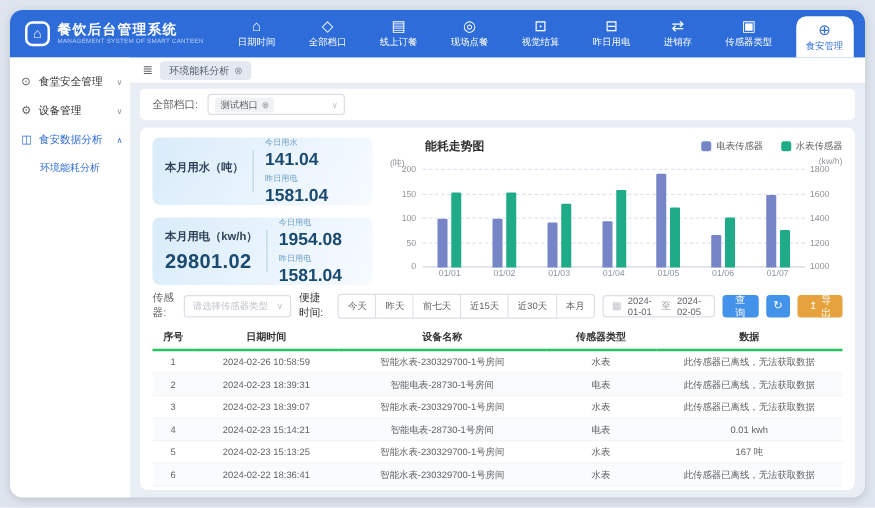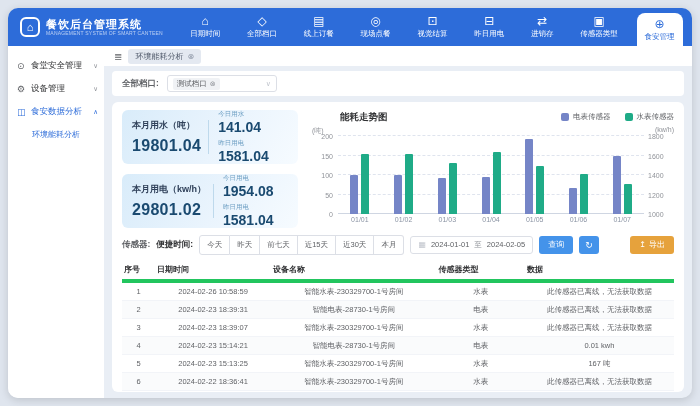--- a/index.html
+++ b/index.html
@@ -33,21 +33,21 @@
   .side-sub { padding-left:24px; height:22px; display:flex; align-items:center; font-size:8px; color:#606266; cursor:pointer; }
   .side-sub.active { color:#2d6cd9; }
 
   main { flex:1; padding:0 8px 6px; overflow:hidden; display:flex; flex-direction:column; }
   .tabstrip { background:#fff; margin:0 -8px; padding:3px 10px; height:20px; display:flex; align-items:center; gap:6px; }
   .tabstrip .menu-ic { font-size:10px; color:#606266; }
   .tabchip { background:#e4e9f1; border-radius:3px; padding:2px 7px; font-size:8px; color:#505a6b; display:flex; align-items:center; gap:4px; cursor:pointer; }
   .tabchip .x { font-size:8px; color:#8a93a3; }
 
   .filter-card { background:#fff; border-radius:4px; margin-top:5px; padding:4px 10px; display:flex; align-items:center; gap:8px; }
-  .flabel { font-size:8.5px; font-weight:bold; color:#606266; }
+  .flabel { font-size:8.5px; font-weight:normal; color:#606266; }
   .select { width:110px; height:17px; border:1px solid #dcdfe6; border-radius:3px; background:#fff; display:flex; align-items:center; padding:0 5px; gap:4px; cursor:pointer; }
   .tag { background:#f0f2f5; border-radius:2px; padding:1px 4px; font-size:7.5px; color:#606266; display:flex; align-items:center; gap:3px; }
   .tag .x { color:#909399; font-size:7px; }
   .select .ch { margin-left:auto; font-size:7px; color:#c0c4cc; }
 
   .main-card { background:#fff; border-radius:6px; margin-top:6px; flex:1; padding:8px 10px 6px; display:flex; flex-direction:column; overflow:hidden; }
   .top-row { display:flex; gap:14px; height:140px; }
   .stats-col { width:176px; display:flex; flex-direction:column; gap:10px; flex-shrink:0; }
   .stat-card { flex:1; background:linear-gradient(120deg,#d9ecfa 0%,#eaf4fd 55%,#f6fbff 100%); border-radius:6px; display:flex; align-items:center; padding:0 10px; }
   .sc-title { font-size:9px; font-weight:bold; color:#30415a; margin-bottom:5px; white-space:nowrap; }
@@ -88,21 +88,21 @@
   .qbtn:last-child { border-radius:0 3px 3px 0; }
   .datebox { height:18px; border:1px solid #dcdfe6; border-radius:3px; display:flex; align-items:center; gap:5px; padding:0 7px; font-size:7.5px; color:#606266; cursor:pointer; }
   .datebox .cal { color:#c0c4cc; font-size:8px; }
   .datebox .sep { color:#909399; }
   .btn { height:18px; border:none; border-radius:3px; color:#fff; font-size:8px; display:flex; align-items:center; gap:3px; padding:0 9px; cursor:pointer; font-family:inherit; }
   .btn.blue { background:#4493ea; }
   .btn.icon-only { padding:0 6px; font-size:9px; }
   .btn.orange { background:#e6a23c; margin-left:auto; }
 
   table { width:100%; border-collapse:collapse; margin-top:6px; table-layout:fixed; }
-  th { font-size:8px; color:#303133; font-weight:bold; padding:4px 2px; border-bottom:4px solid #22c55e; text-align:left; }
+  th { font-size:8px; color:#303133; font-weight:bold; padding:4px 2px; border-bottom:2px solid #22c55e; text-align:center; }
   td { font-size:7.5px; color:#606266; padding:3.5px 2px; border-bottom:1px solid #f2f4f8; text-align:center; white-space:nowrap; overflow:hidden; text-overflow:ellipsis; }
   tr.even td { background:#fafbfc; }
 </style>
 </head>
 <body>
 
 <div class="window">
 
   <div class="hdr">
     <div class="logo">
@@ -191,21 +191,20 @@
           <span class="ch">∨</span>
         </div>
       </div>
 
       <div class="main-card">
         <div class="top-row">
           <div class="stats-col">
             <div class="stat-card">
               <div>
                 <div class="sc-title">本月用水（吨）</div>
-                <div class="sc-value">19801.04</div>
               </div>
               <div class="sc-div"></div>
               <div class="sc-r">
                 <div>
                   <div class="sc-rl">今日用水</div>
                   <div class="sc-rv">141.04</div>
                 </div>
                 <div>
                   <div class="sc-rl">昨日用电</div>
                   <div class="sc-rv">1581.04</div>
@@ -309,20 +308,24 @@
                 <span>01/04</span>
                 <span>01/05</span>
                 <span>01/06</span>
                 <span>01/07</span>
               </div>
           </div>
         </div>
 
         <div class="query-row">
           <span class="flabel">传感器:</span>
+          <div class="q-select">
+            <span class="ph">请选择传感器类型</span>
+            <span class="ch">∨</span>
+          </div>
           <span class="flabel" style="color:#303133">便捷时间:</span>
           <div class="btn-group" id="ranges">
               <button class="qbtn">今天</button>
               <button class="qbtn">昨天</button>
               <button class="qbtn">前七天</button>
               <button class="qbtn">近15天</button>
               <button class="qbtn">近30天</button>
               <button class="qbtn">本月</button>
             </div>
           <div class="datebox">

